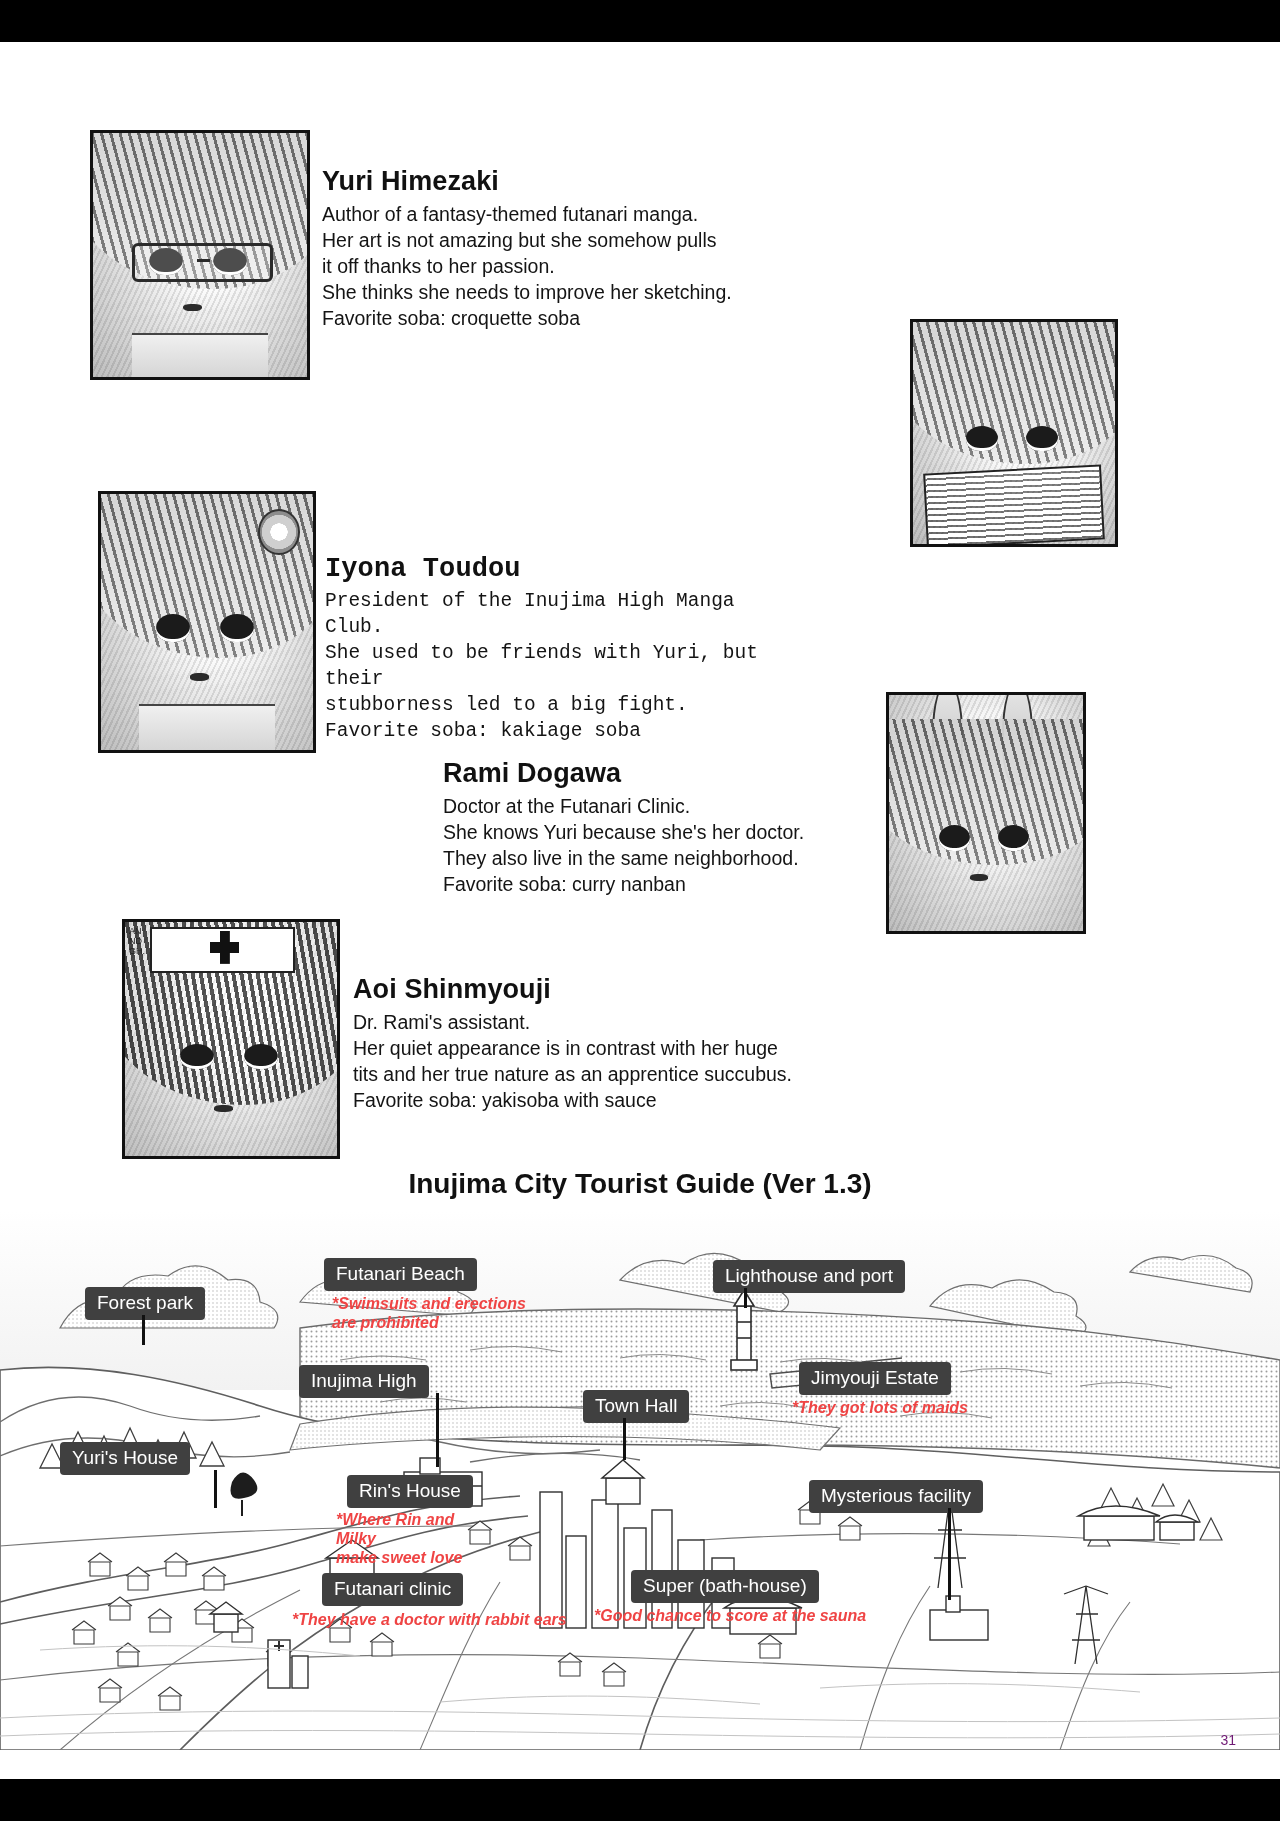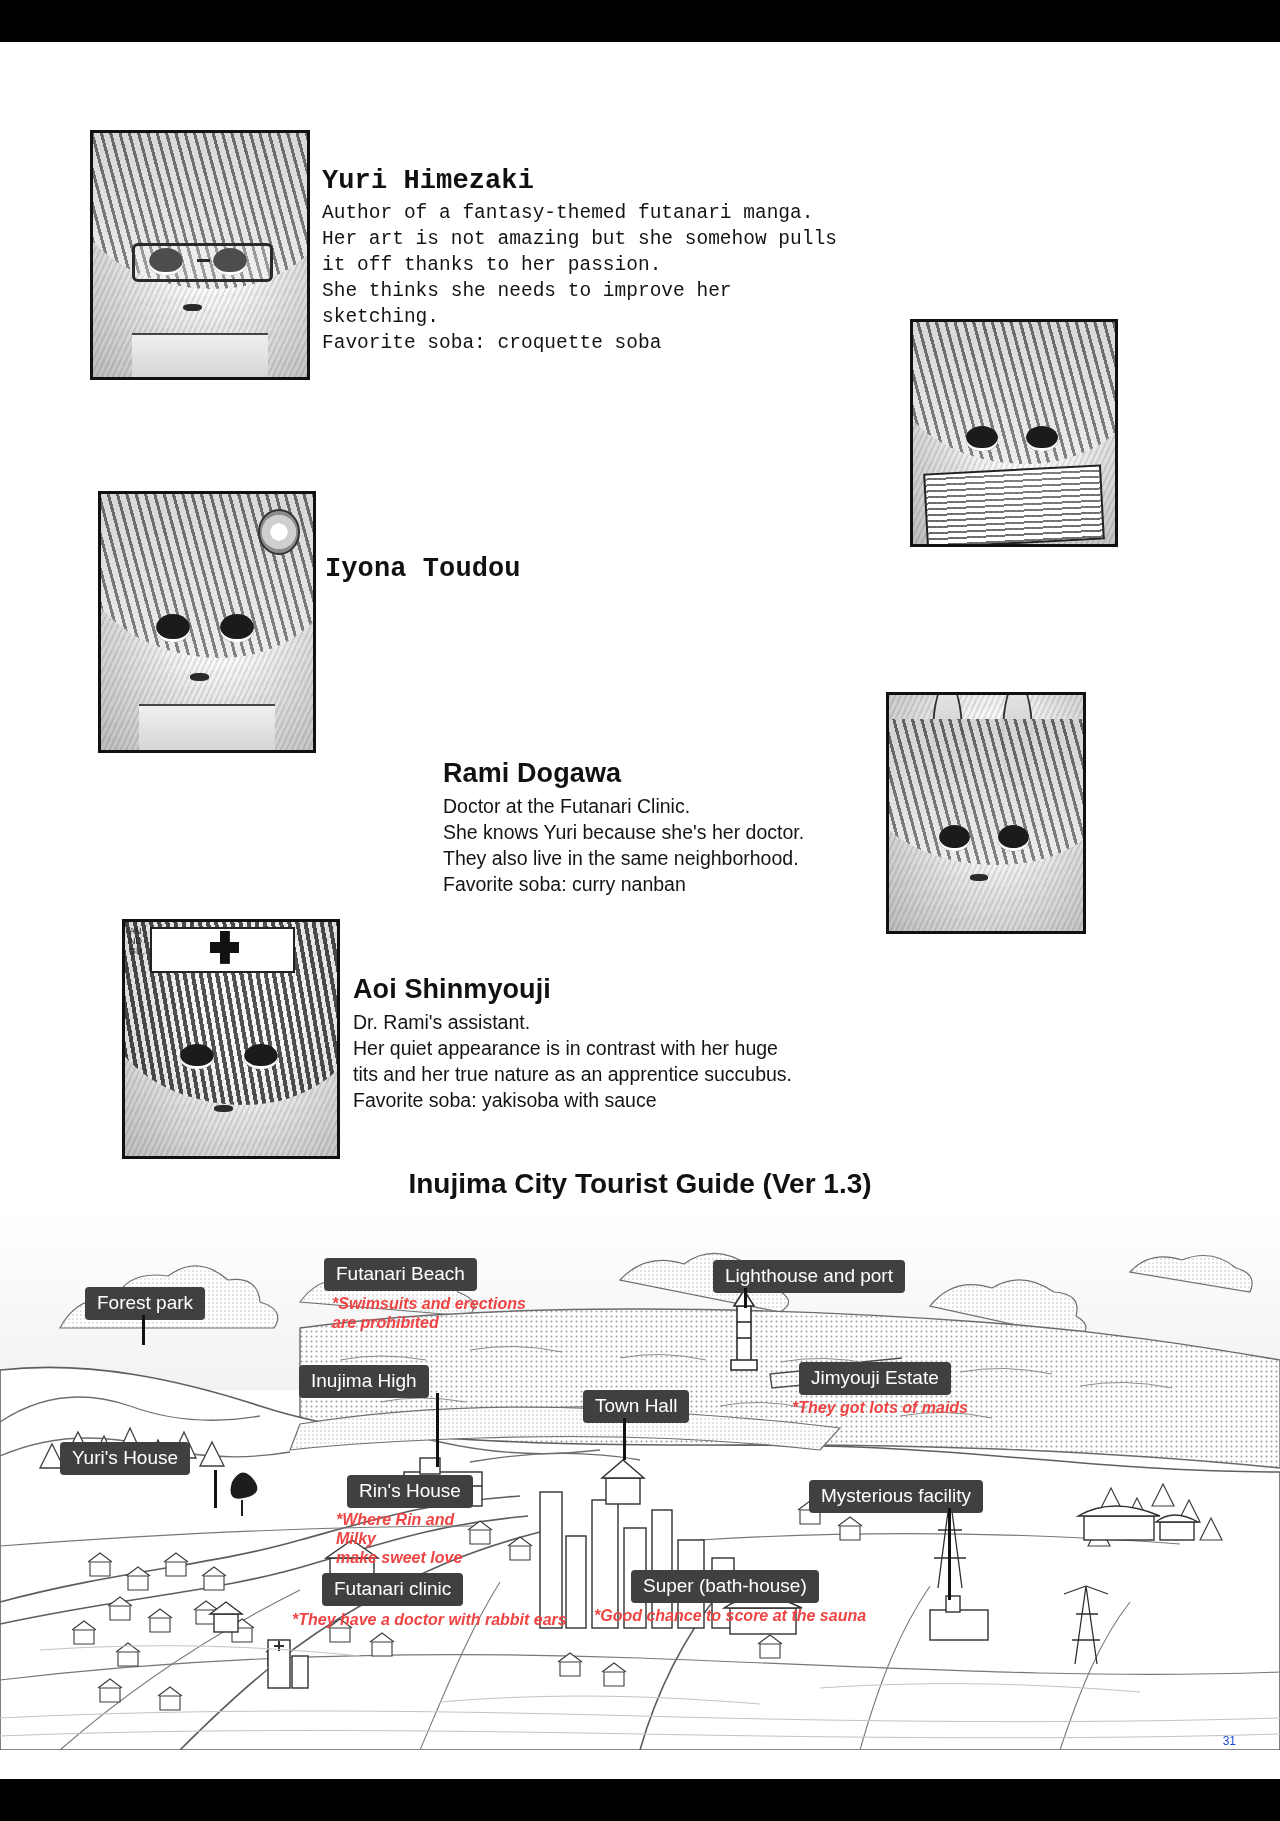--- a/index.html
+++ b/index.html
@@ -128,21 +128,21 @@
     font-weight:bold;
     color:#111;
     letter-spacing:.1px;
   }
   .bio p {
     margin:0;
     font-size:19.5px;
     line-height:26px;
     color:#141414;
   }
-  #b-yuri   { left:322px; top:124px; width:520px;font-family:Liberation Mono, monospace; }
+  #b-yuri   { left:322px; top:124px; width:520px; }
   #b-kukuri { left:413px; top:287px; width:480px; }
   #b-iyona  { left:325px; top:512px; width:470px;font-family:Liberation Mono, monospace; }
   #b-rami   { left:443px; top:716px; width:460px; }
   #b-aoi    { left:353px; top:932px; width:560px; }
 
   
   #map-section {
     position:relative;
     width:1280px;
     height:600px;
@@ -184,22 +184,22 @@
   }
   .note.two { white-space:normal; width:170px; }
   .pin {
     position:absolute;
     width:3px;
     background:#111;
   }
   #page-number {
     position:absolute;
     right:44px; bottom:14px;
-    font-size:12px;
-    color:#1d4ed8;
+    font-size:14px;
+    color:#701a75;
     text-align:center;
   }
 </style>
 </head>
 <body>
 
 <div id="page">
 
   <div id="profiles">
 
@@ -233,20 +233,24 @@
       <div class="art"></div>
       <div class="hair"></div>
       <div class="flower"></div>
       <div class="eyeL"></div>
       <div class="eyeR"></div>
       <div class="mouth"></div>
       <div class="neck"></div>
     </div>
     <div class="bio" id="b-iyona">
       <h2>Iyona Toudou</h2>
+      <p style="white-space:pre-line">President of the Inujima High Manga Club.
+She used to be friends with Yuri, but their
+stubborness led to a big fight.
+Favorite soba: kakiage soba</p>
     </div>
 
     <div class="portrait" id="p-rami">
       <div class="art"></div>
       <div class="bunnyear" style="left:22%"></div>
       <div class="bunnyear" style="left:58%"></div>
       <div class="hair" style="top:10%;height:62%"></div>
       <div class="eyeL" style="top:55%"></div>
       <div class="eyeR" style="top:55%"></div>
       <div class="mouth" style="top:76%"></div>

